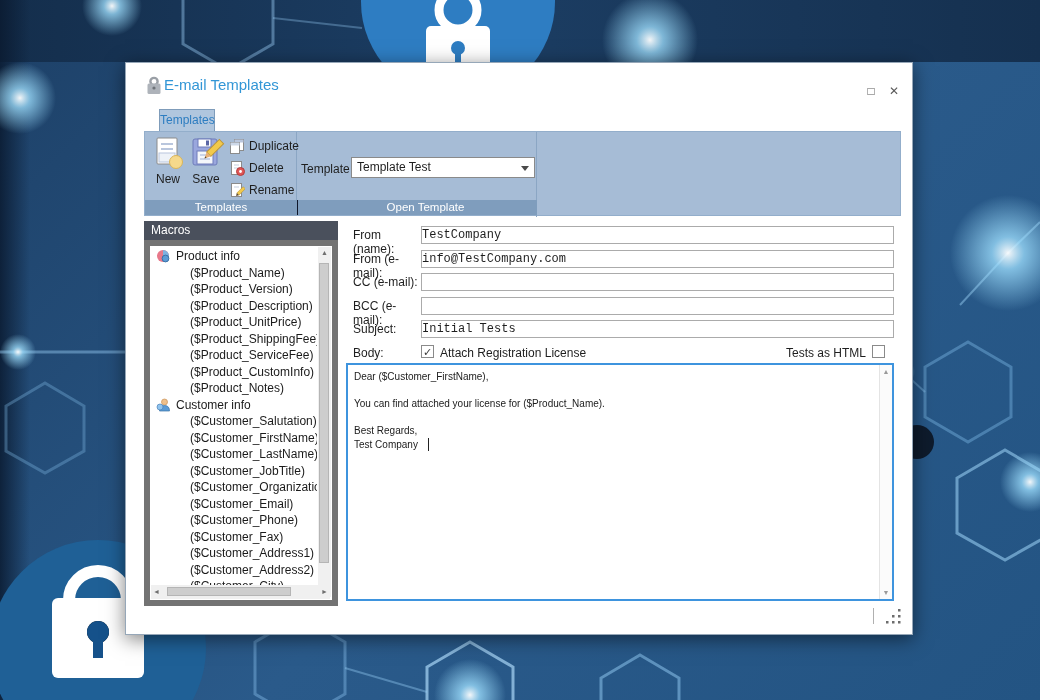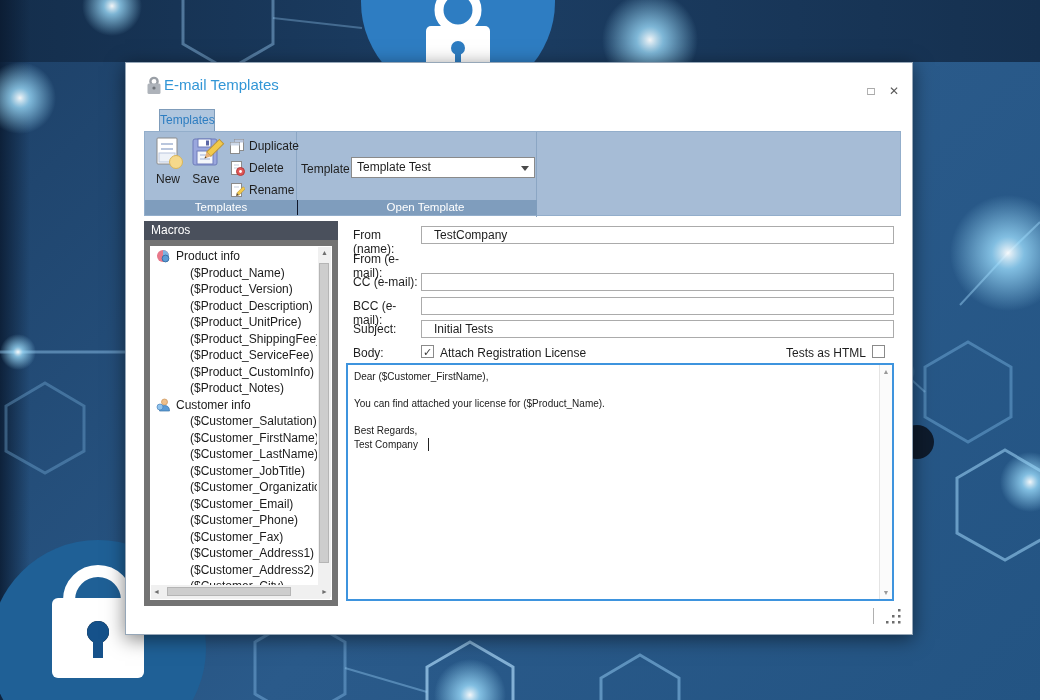--- a/index.html
+++ b/index.html
@@ -54,22 +54,22 @@
   .tree-row.child{padding-left:39px;}
   
   .vscroll{right:1px;top:1px;width:13px;height:350px;background:#f0f0f0;}
   .hscroll{left:1px;bottom:1px;width:179px;height:14px;background:#f0f0f0;}
   .sb-btn{position:absolute;color:#6f6f6f;font-size:7px;text-align:center;cursor:default;}
   .sb-thumb{position:absolute;background:#cdcdcd;border:1px solid #b5b5b5;cursor:default;}
 
   
   .f-label{left:227px;width:66px;font-size:12px;color:#1e1e1e;}
   .f-input{left:295px;width:473px;height:18px;border:1px solid #ababab;
-           font-family:Liberation Sans, sans-serif;font-size:12px;color:#1e1e1e;
-           padding:0 12px;background:#fff;}
+           font-family:Liberation Mono, monospace;font-size:12px;color:#1e1e1e;
+           padding:0 0;background:#fff;}
   .cb{width:13px;height:13px;border:1px solid #8a8a8a;background:#fff;
       font-size:11px;line-height:12px;text-align:center;color:#3a3a3a;cursor:default;}
   .cb-lab{font-size:12px;color:#1e1e1e;}
   .editor{left:220px;top:300px;width:548px;height:238px;background:#fff;
           border:2px solid #3e94de;}
   .editor-text{left:6px;top:5px;width:515px;font-size:10px;line-height:13.5px;
                color:#1b1b1b;white-space:pre-wrap;cursor:text;}
   .ed-vscroll{right:0;top:0;width:13px;height:234px;background:#fbfbfb;border-left:1px solid #e4e4e4;}
   .caret{left:80px;top:73px;width:1px;height:13px;background:#222;}
 
@@ -321,20 +321,21 @@
       <div class="abs hscroll">
         <div class="sb-btn" style="left:2px;top:3px;">◄</div>
         <div class="sb-thumb" style="left:16px;top:2px;width:124px;height:9px;"></div>
         <div class="sb-btn" style="right:2px;top:3px;">►</div>
       </div>
     </div>
 
     <div class="abs f-label" style="top:165px;">From (name):</div>
     <input class="abs f-input" style="top: 163px;" value="TestCompany">
     <div class="abs f-label" style="top:189px;">From (e-mail):</div>
+    <input class="abs f-input" style="top: 187px;" value="info@TestCompany.com">
     <div class="abs f-label" style="top:212px;">CC (e-mail):</div>
     <input class="abs f-input" style="top: 210px;" value="">
     <div class="abs f-label" style="top:236px;">BCC (e-mail):</div>
     <input class="abs f-input" style="top: 234px;" value="">
     <div class="abs f-label" style="top:259px;">Subject:</div>
     <input class="abs f-input" style="top: 257px;" value="Initial Tests">
 
     <div class="abs f-label" style="top:283px;">Body:</div>
     <div class="abs cb" style="left:295px;top:282px;">
       <span>✓</span>

